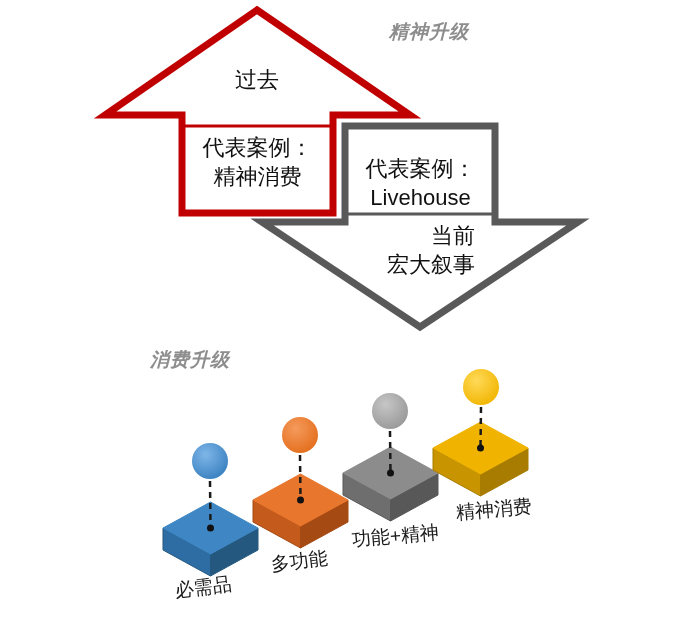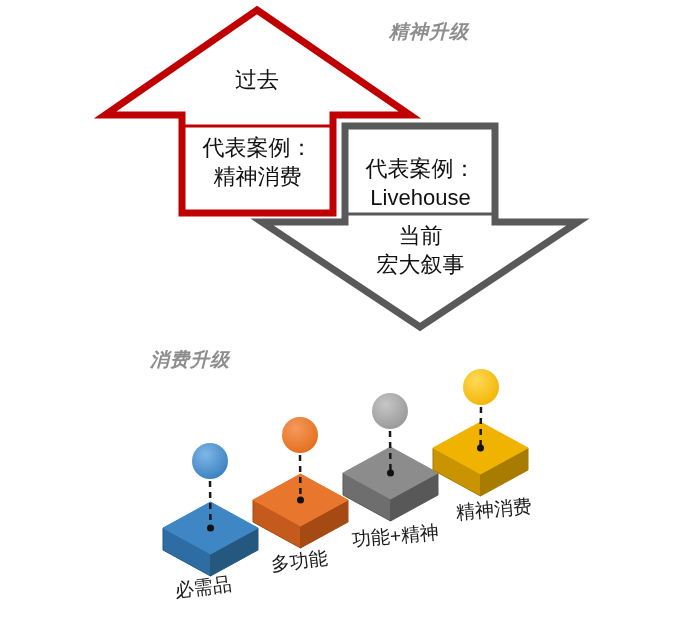--- a/index.html
+++ b/index.html
@@ -78,21 +78,21 @@
   <div class="arrow-text" style="left:195px; top:134px; width:125px;">
     <div>代表案例：</div>
     <div>精神消费</div>
   </div>
 
   <div class="arrow-text" style="left:358px; top:155px; width:125px;">
     <div>代表案例：</div>
     <div>Livehouse</div>
   </div>
 
-  <div class="arrow-text" style="left:358px; top:222px; width:125px;">
+  <div class="arrow-text" style="left:350px; top:222px; width:125px;text-align:right;">
     <div>当前</div>
     <div>宏大叙事</div>
   </div>
 
   <div class="section-title" style="left:150px; top:327px;margin-top:20px;">消费升级</div>
 
   <svg class="svg-layer" viewBox="0 0 700 630" width="700" height="630">
     <defs>
       <radialGradient id="sph0" cx="38%" cy="32%" r="70%">
         <stop offset="0%" stop-color="#7FB6E8"></stop>

